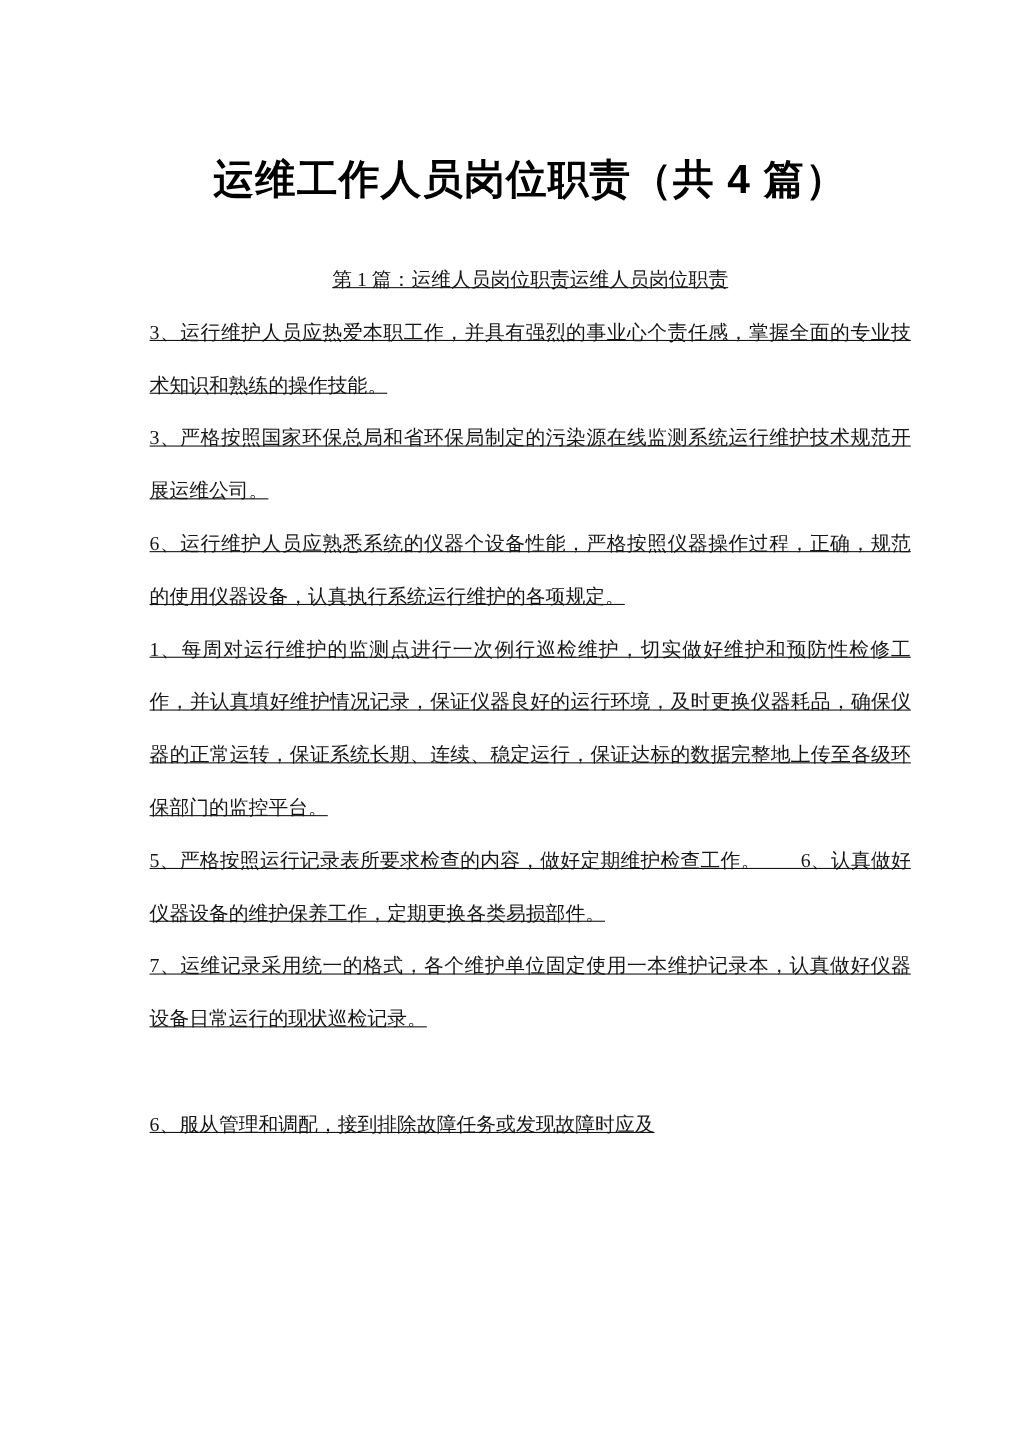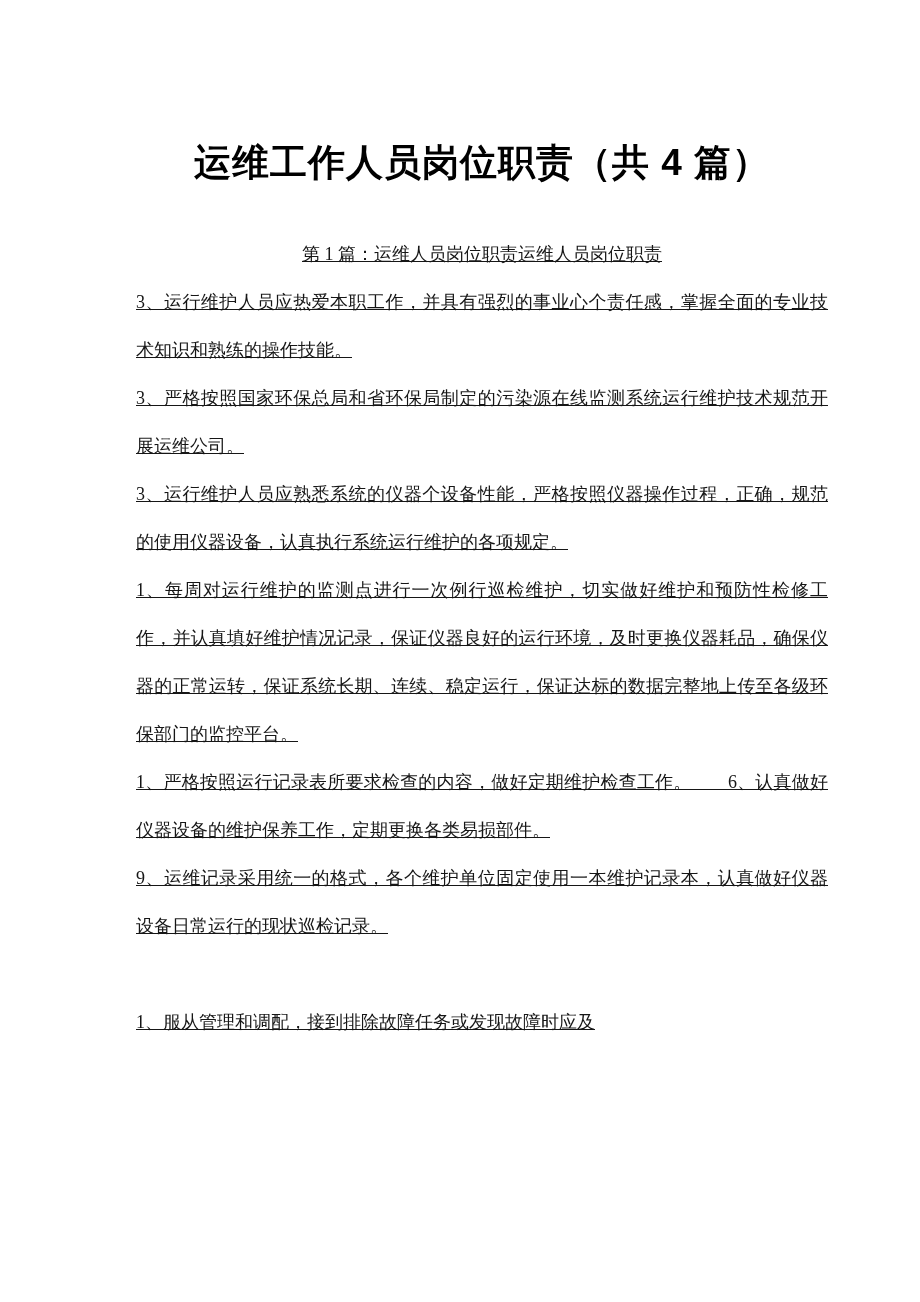--- a/index.html
+++ b/index.html
@@ -50,25 +50,25 @@
 <div class="page">
 
   <h1 class="doc-title">运维工作人员岗位职责（共 4 篇）</h1>
 
   <p class="para heading">第 1 篇：运维人员岗位职责运维人员岗位职责</p>
 
   <p class="para">3、运行维护人员应热爱本职工作，并具有强烈的事业心个责任感，掌握全面的专业技术知识和熟练的操作技能。</p>
 
   <p class="para">3、严格按照国家环保总局和省环保局制定的污染源在线监测系统运行维护技术规范开展运维公司。</p>
 
-  <p class="para">3、运行维护人员应熟悉系统的仪器个设备性能，严格按照仪器操作过程，正确，规范的使用仪器设备，认真执行系统运行维护的各项规定。</p>
+  <p class="para">6、运行维护人员应熟悉系统的仪器个设备性能，严格按照仪器操作过程，正确，规范的使用仪器设备，认真执行系统运行维护的各项规定。</p>
 
   <p class="para">1、每周对运行维护的监测点进行一次例行巡检维护，切实做好维护和预防性检修工作，并认真填好维护情况记录，保证仪器良好的运行环境，及时更换仪器耗品，确保仪器的正常运转，保证系统长期、连续、稳定运行，保证达标的数据完整地上传至各级环保部门的监控平台。</p>
 
-  <p class="para">1、严格按照运行记录表所要求检查的内容，做好定期维护检查工作。　　6、认真做好仪器设备的维护保养工作，定期更换各类易损部件。</p>
+  <p class="para">5、严格按照运行记录表所要求检查的内容，做好定期维护检查工作。　　6、认真做好仪器设备的维护保养工作，定期更换各类易损部件。</p>
 
-  <p class="para">9、运维记录采用统一的格式，各个维护单位固定使用一本维护记录本，认真做好仪器设备日常运行的现状巡检记录。</p>
+  <p class="para">7、运维记录采用统一的格式，各个维护单位固定使用一本维护记录本，认真做好仪器设备日常运行的现状巡检记录。</p>
 
   <p class="para spacer"></p>
 
-  <p class="para">1、服从管理和调配，接到排除故障任务或发现故障时应及</p>
+  <p class="para">6、服从管理和调配，接到排除故障任务或发现故障时应及</p>
 
 </div>
 
 </body></html>

